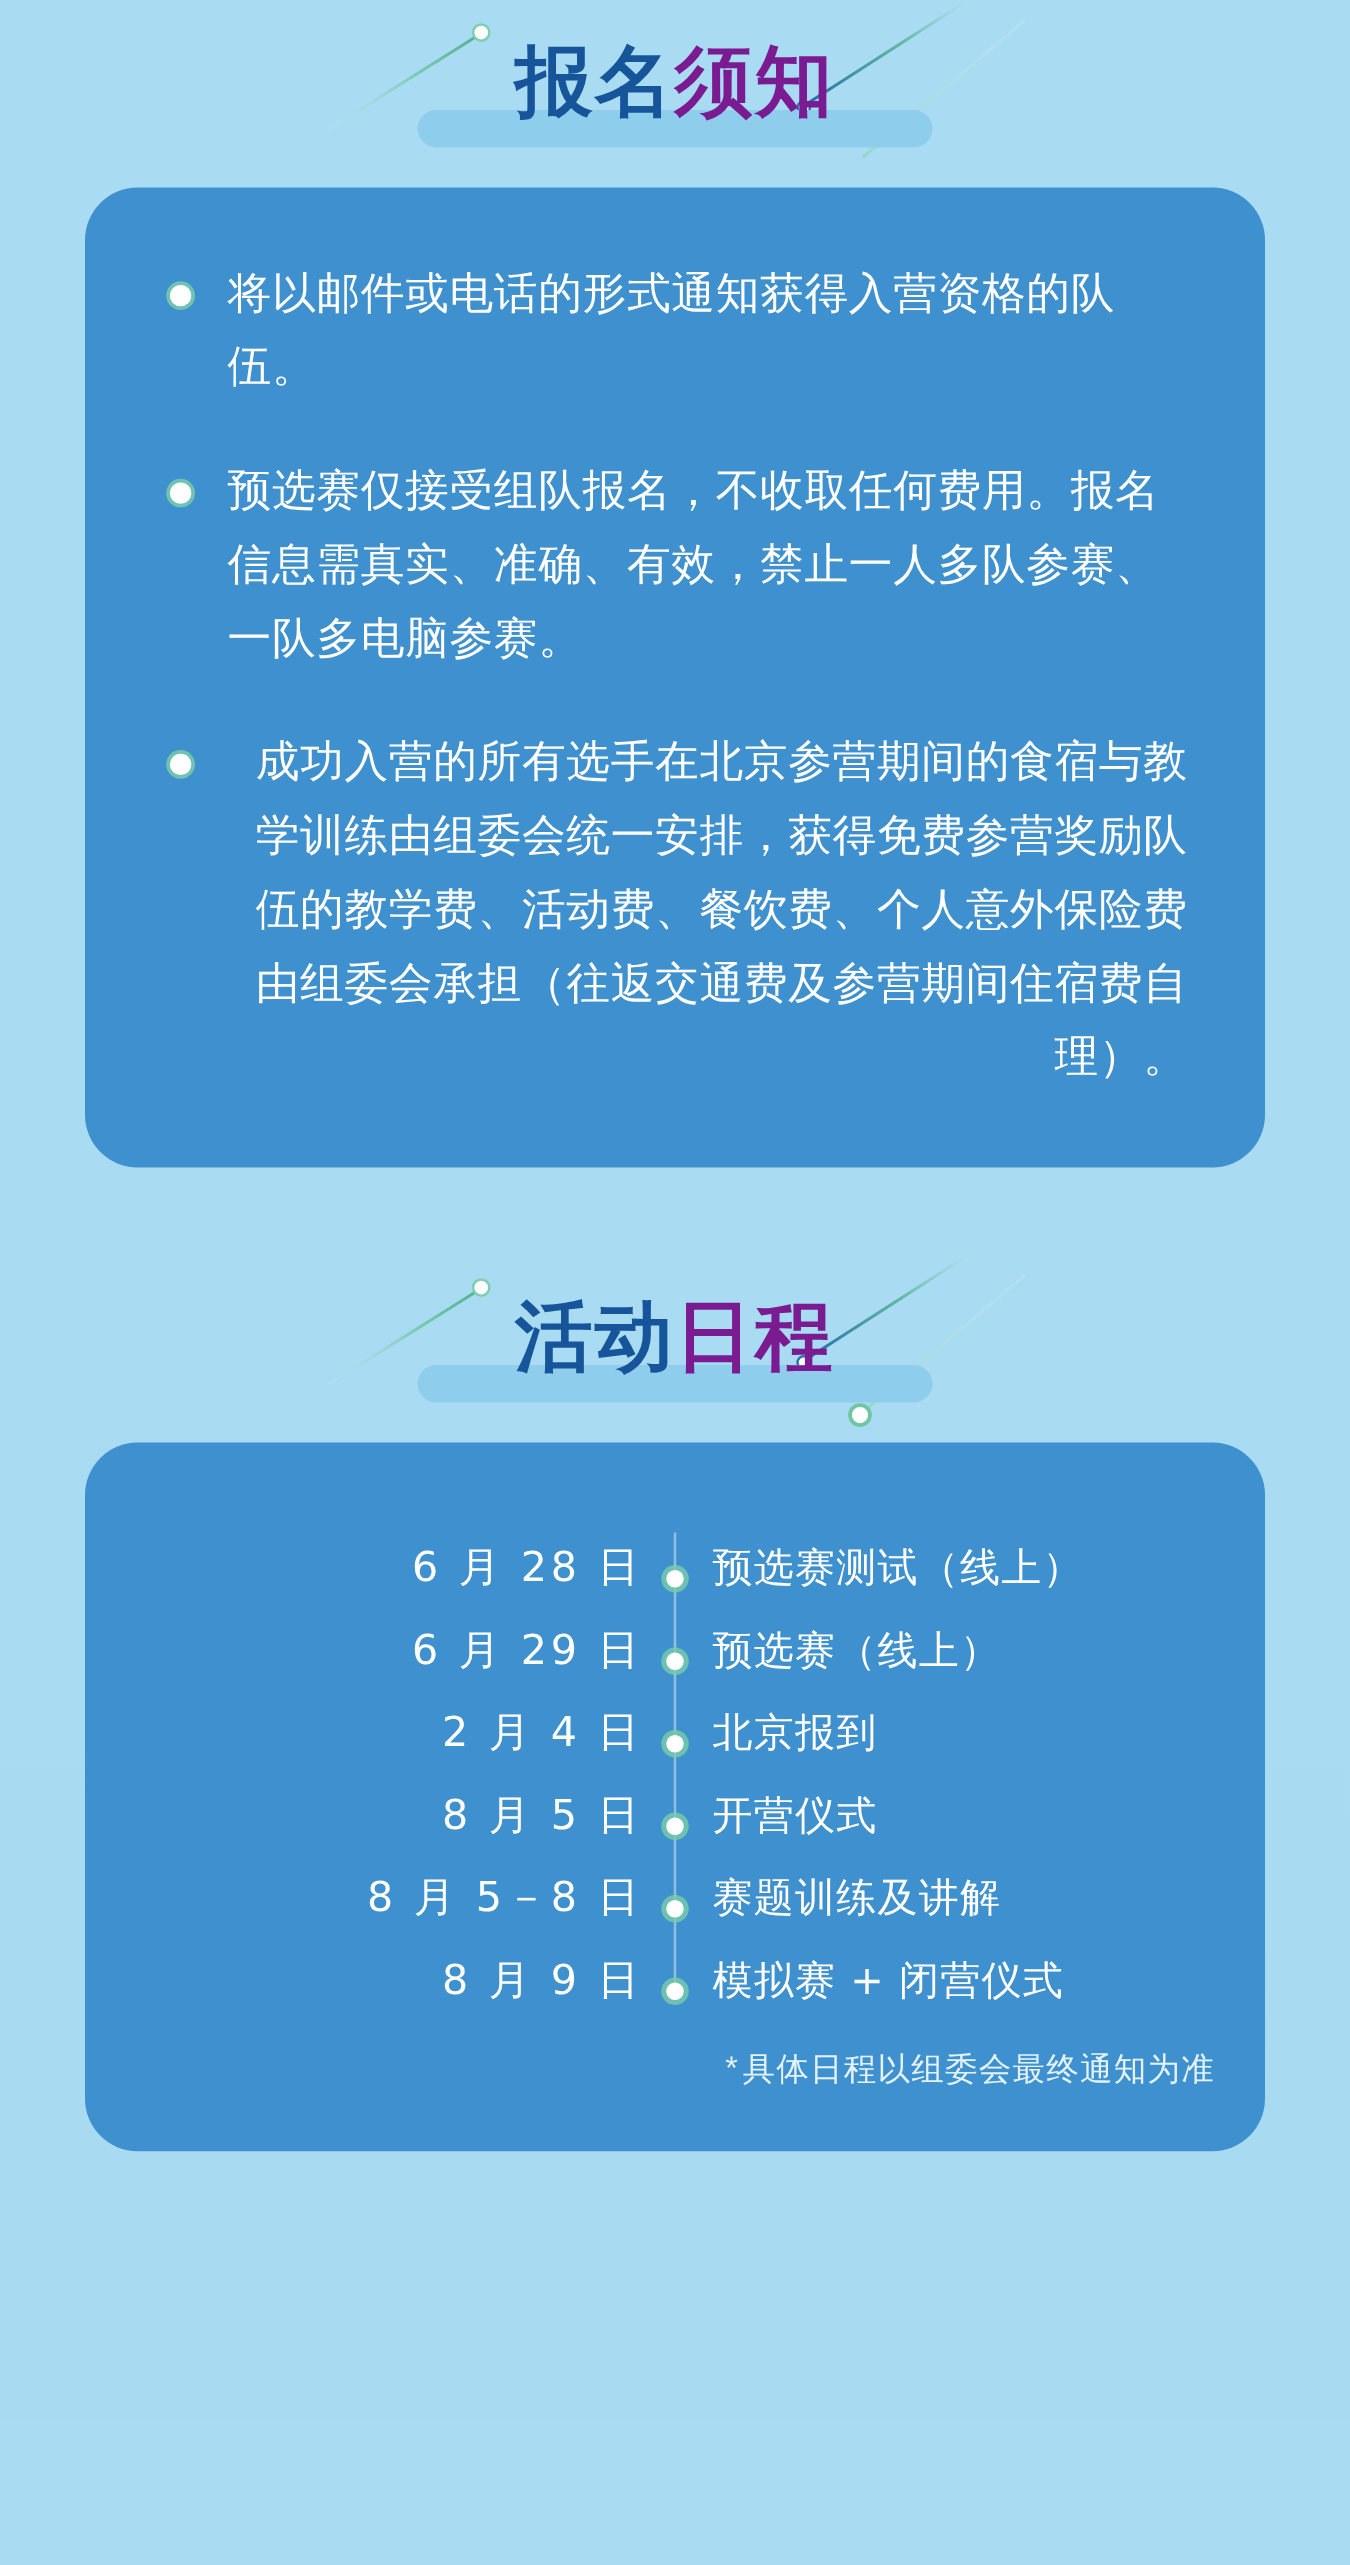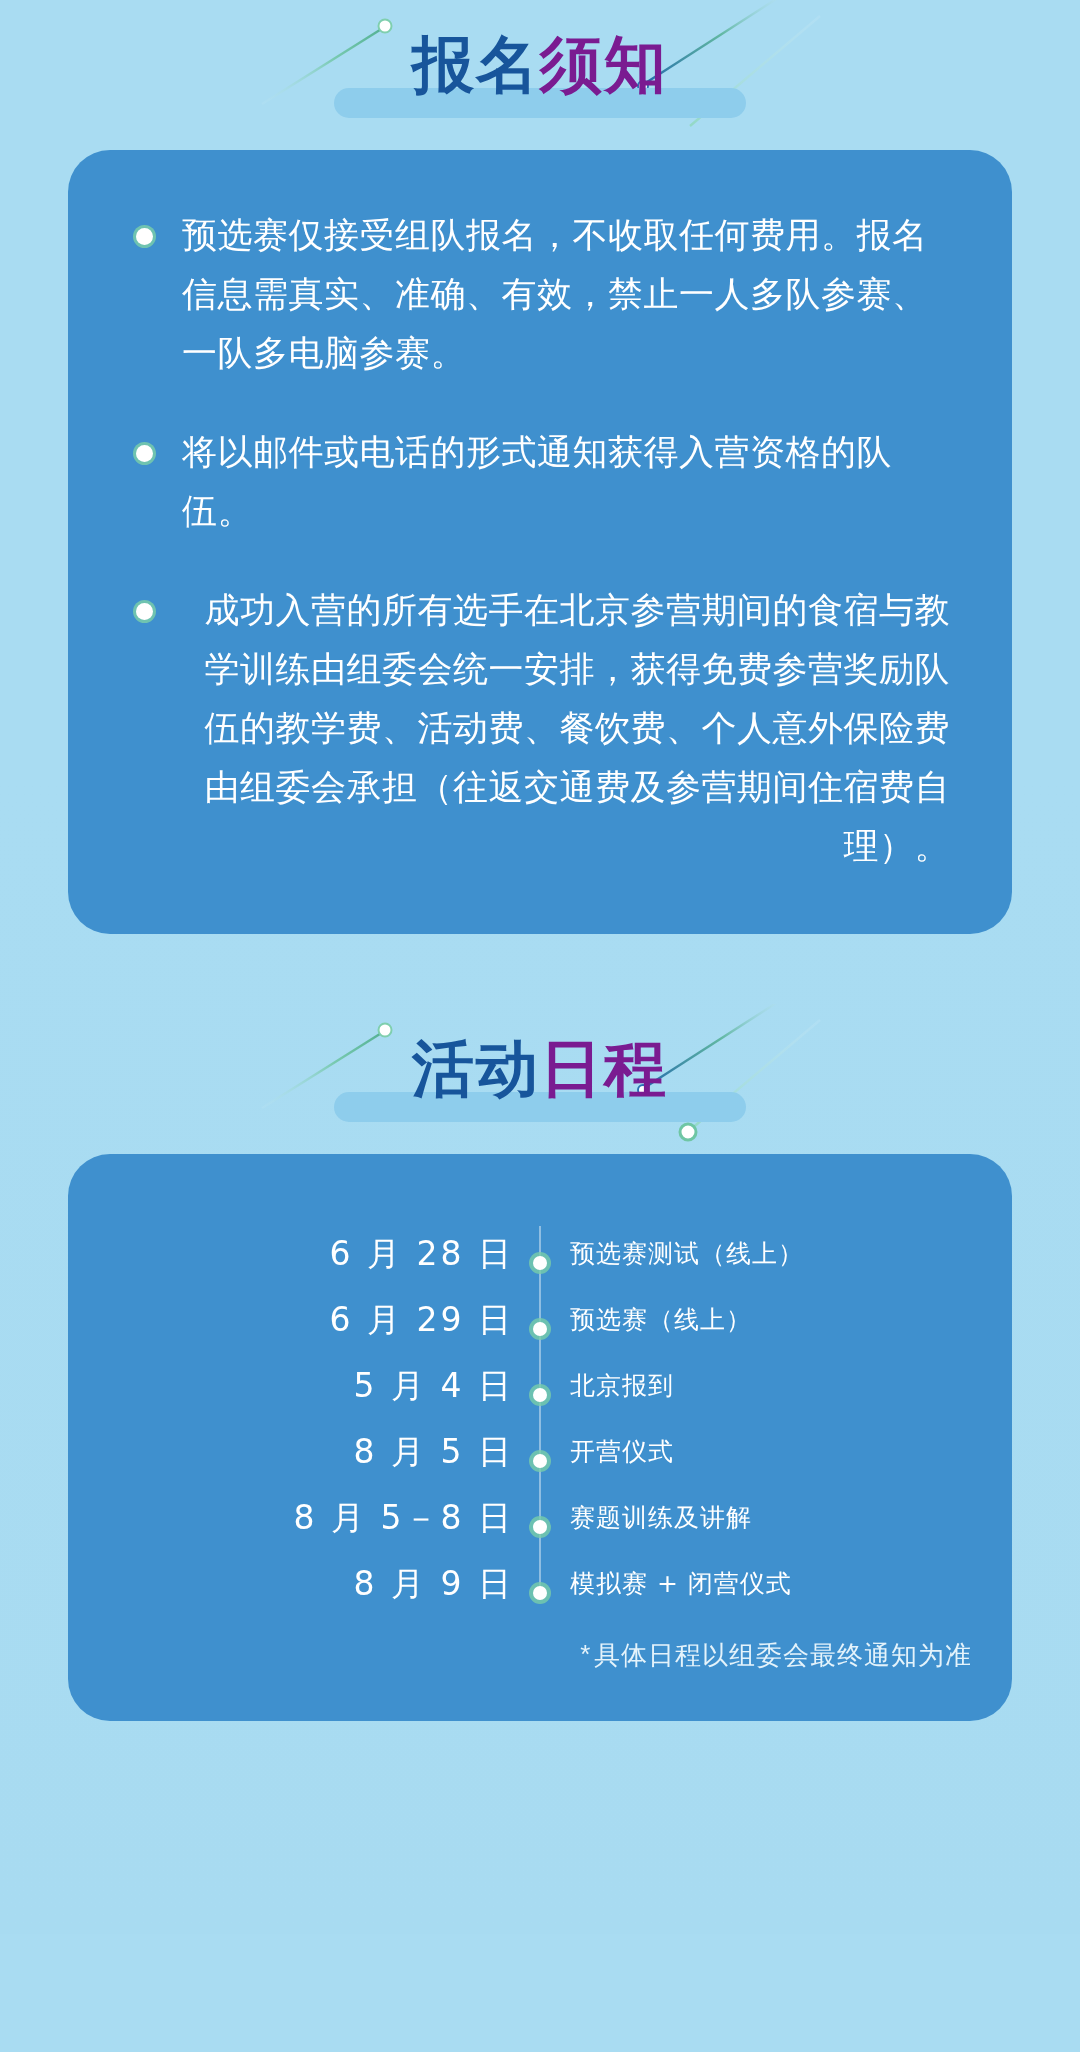--- a/index.html
+++ b/index.html
@@ -155,21 +155,21 @@
     height: 14px;
     border-radius: 50%;
     background: #ffffff;
     box-shadow: 0 0 0 4px rgba(120, 205, 170, 0.8);
   }
   .sched-label {
     width: 50%;
     box-sizing: border-box;
     padding-left: 30px;
     color: #ffffff;
-    font-size: 25px;
+    font-size: 32px;
     line-height: 40px;
     letter-spacing: 1px;
     font-family: "DejaVu Sans", "Liberation Sans", sans-serif;
   }
   .sched-note {
     margin-top: 34px;
     text-align: right;
     color: #e4f3fb;
     font-size: 26px;
     letter-spacing: 1px;
@@ -211,25 +211,25 @@
       <div class="heading-text">
         <span class="seg-blue">报名</span><span class="seg-purple">须知</span>
       </div>
     </div>
   </div>
 
   <div class="card notice-card">
     <ul class="notice-list">
       <li class="notice-item">
         <span class="notice-bullet"></span>
-        <span>预选赛仅接受组队报名，不收取任何费用。报名信息需真实、准确、有效，禁止一人多队参赛、一队多电脑参赛。</span>
+        <span>将以邮件或电话的形式通知获得入营资格的队伍。</span>
       </li>
       <li class="notice-item">
         <span class="notice-bullet"></span>
-        <span>将以邮件或电话的形式通知获得入营资格的队伍。</span>
+        <span>预选赛仅接受组队报名，不收取任何费用。报名信息需真实、准确、有效，禁止一人多队参赛、一队多电脑参赛。</span>
       </li>
       <li class="notice-item">
         <span class="notice-bullet"></span>
         <span>成功入营的所有选手在北京参营期间的食宿与教学训练由组委会统一安排，获得免费参营奖励队伍的教学费、活动费、餐饮费、个人意外保险费由组委会承担（往返交通费及参营期间住宿费自理）。</span>
       </li>
     </ul>
   </div>
 
   <div class="gap-1"></div>
 
@@ -264,21 +264,21 @@
 
       <div class="sched-row">
         <div class="sched-date">6 月 29 日</div>
         <div class="sched-dot-cell">
             <span class="sched-dot"></span>
           </div>
         <div class="sched-label">预选赛（线上）</div>
       </div>
 
       <div class="sched-row">
-        <div class="sched-date">5 月 4 日</div>
+        <div class="sched-date">2 月 4 日</div>
         <div class="sched-dot-cell">
             <span class="sched-dot"></span>
           </div>
         <div class="sched-label">北京报到</div>
       </div>
 
       <div class="sched-row">
         <div class="sched-date">8 月 5 日</div>
         <div class="sched-dot-cell">
             <span class="sched-dot"></span>

